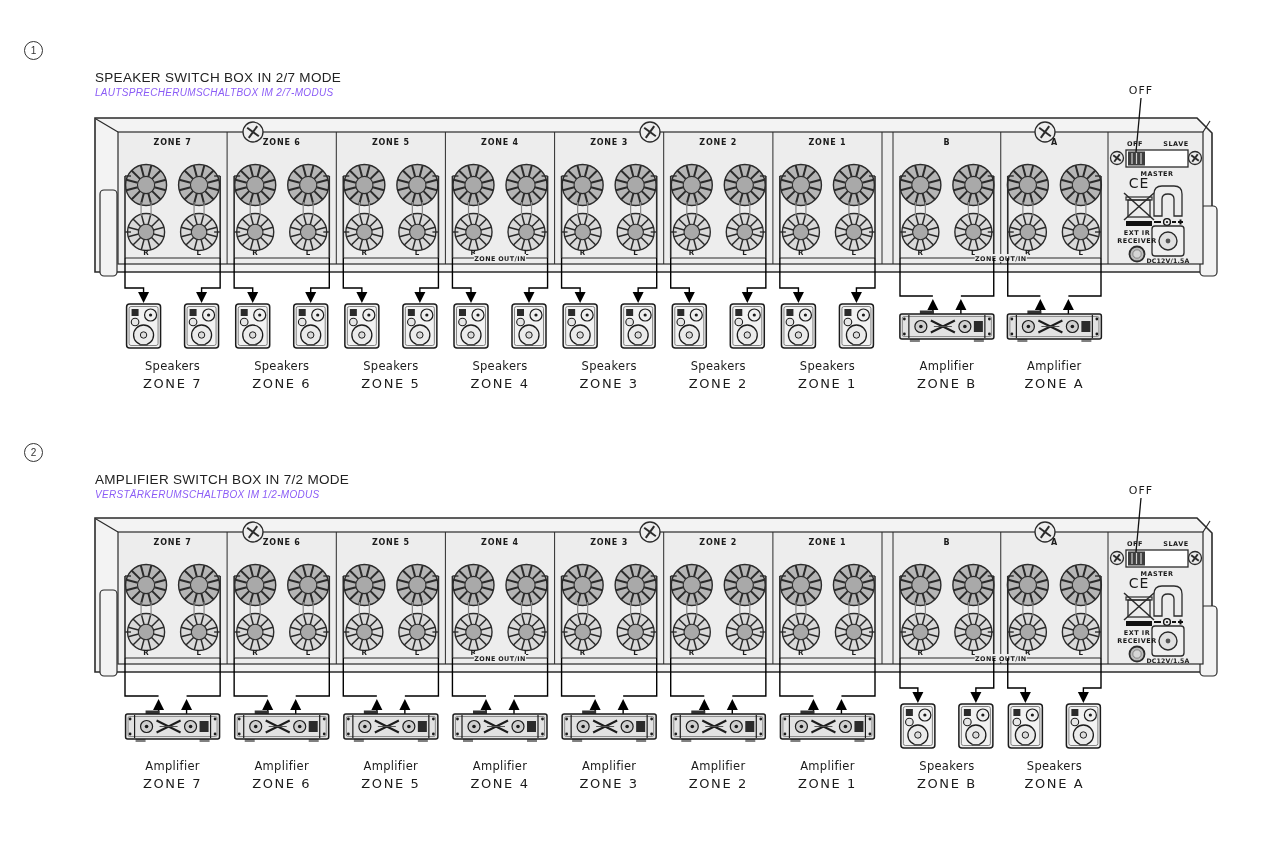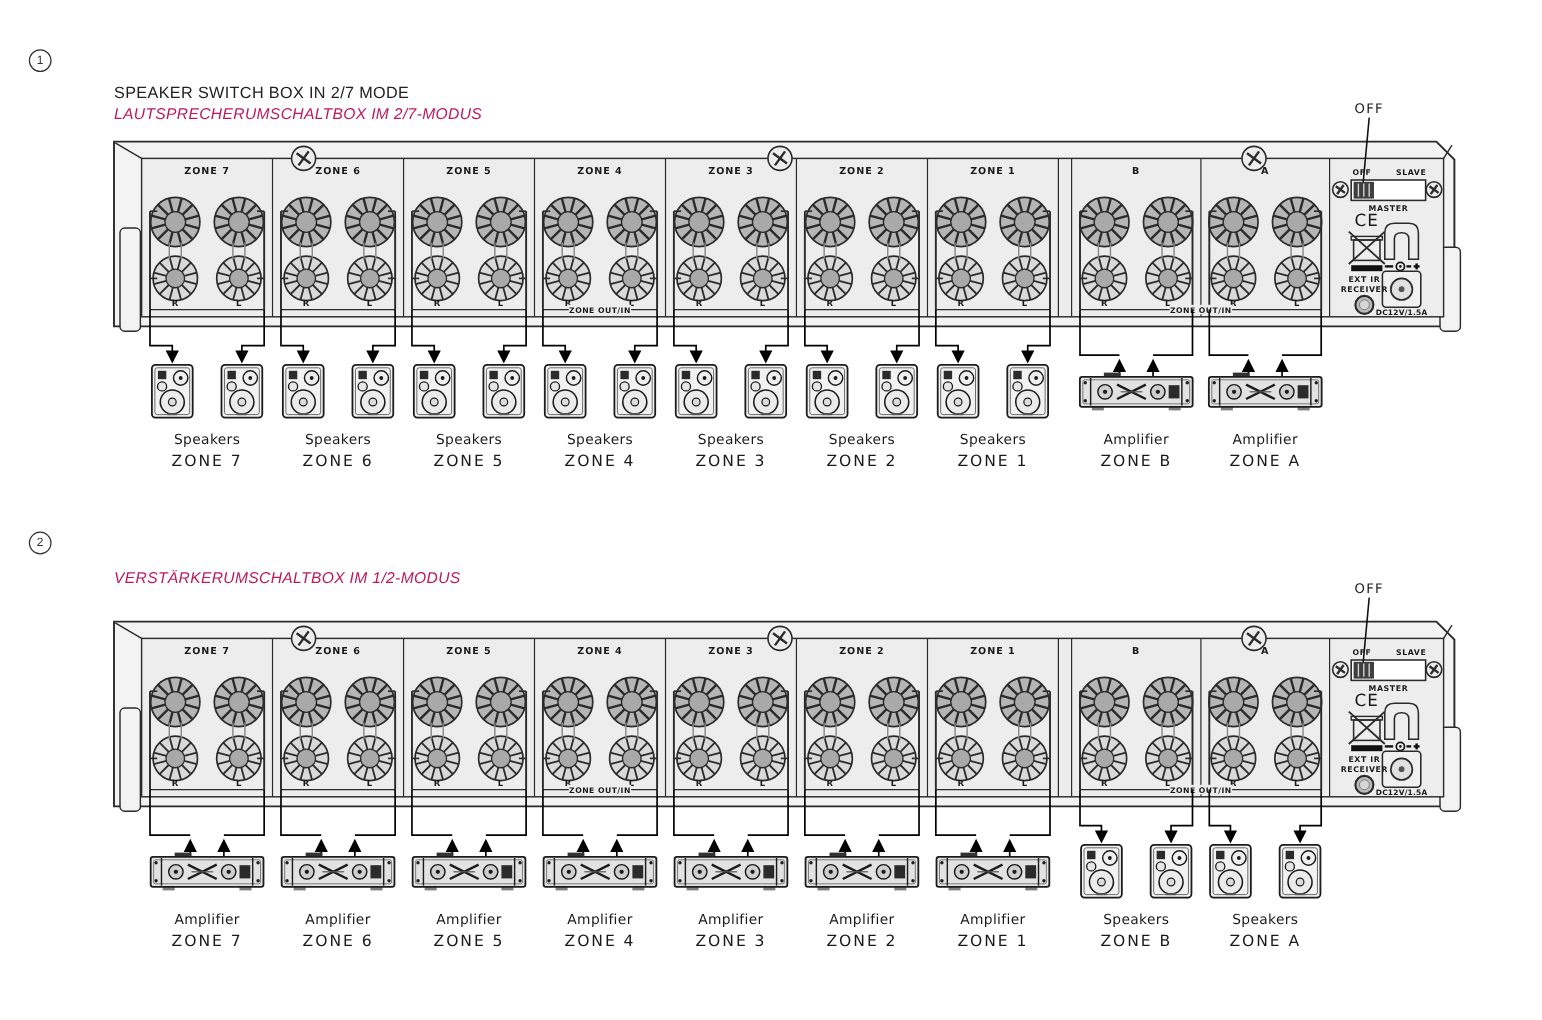--- a/index.html
+++ b/index.html
@@ -3,41 +3,42 @@
 <meta charset="utf-8">
 <style>
   html,body{margin:0;padding:0;background:#ffffff;}
   body{width:1285px;height:850px;position:relative;overflow:hidden;
        font-family:"Liberation Sans","DejaVu Sans",sans-serif;color:#1a1a1a;}
   .fig-title{position:absolute;left:0;width:700px;}
   .fig-num{position:absolute;left:24px;top:3px;width:17px;height:17px;border:1.3px solid #333;
            border-radius:50%;font-size:10px;line-height:17px;text-align:center;color:#333;}
   .t-wrap{position:absolute;left:95px;top:0;margin-top:32px;}
   .t1{font-size:13.5px;letter-spacing:.3px;color:#222;}
-  .t2{font-size:13px;font-style:italic;letter-spacing:.3px;color:#be185d;margin-top:2px;text-align:center;}
+  .t2{font-size:10px;font-style:italic;letter-spacing:.3px;color:#8b5cf6;margin-top:2px;}
   svg{position:absolute;left:0;}
   svg text{fill:#1a1a1a;}
 </style>
 </head>
 <body>
 
 <div class="fig-title" style="top:38px">
   <div class="fig-num">
     <span>1</span>
   </div>
   <div class="t-wrap">
     <div class="t1">SPEAKER SWITCH BOX IN 2/7 MODE</div>
     <div class="t2">LAUTSPRECHERUMSCHALTBOX IM 2/7-MODUS</div>
   </div>
 </div>
 <div class="fig-title" style="top:440px">
   <div class="fig-num">
     <span>2</span>
   </div>
   <div class="t-wrap">
+    <div class="t1">AMPLIFIER SWITCH BOX IN 7/2 MODE</div>
     <div class="t2">VERSTÄRKERUMSCHALTBOX IM 1/2-MODUS</div>
   </div>
 </div>
 
 <svg id="fig0" width="1285" height="400" style="top:0">
     <g>
       <path d="M95,118 H1197 L1212,133 V272 H95 Z" fill="#f3f3f3" stroke="#2b2b2b" stroke-width="1.6"></path>
       <rect x="100" y="190" width="17" height="86" rx="4" fill="#f3f3f3" stroke="#2b2b2b" stroke-width="1.2"></rect>
       <rect x="1200" y="206" width="17" height="70" rx="4" fill="#f3f3f3" stroke="#2b2b2b" stroke-width="1.2"></rect>
       <rect x="118" y="132" width="1085" height="132" fill="#ededed" stroke="#2b2b2b" stroke-width="1.2"></rect>

